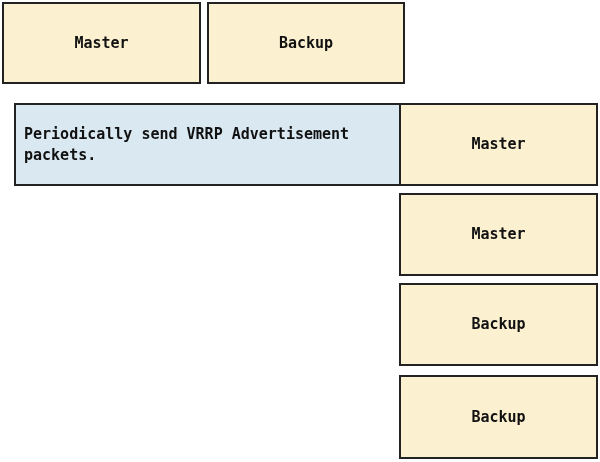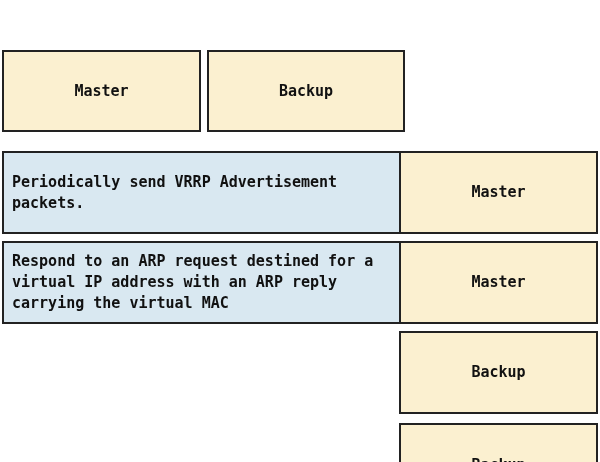--- a/index.html
+++ b/index.html
@@ -23,38 +23,37 @@
   }
   .box {
     position: absolute;
     border: 2px solid var(--border);
     color: var(--text);
     font-weight: bold;
     font-size: 15px;
     line-height: 21px;
     display: flex;
     align-items: center;
-    margin-top: 48px;
   }
   .option, .ans {
     background: var(--cream);
     justify-content: center;
     text-align: center;
   }
   .desc {
     background: var(--blue);
     justify-content: flex-start;
     text-align: left;
     padding: 0 0 0 8px;
   }
   
   .opt-1 { left: 2px;   top: 2px; width: 199px; height: 82px; }
   .opt-2 { left: 207px; top: 2px; width: 198px; height: 82px; }
   
-  .desc   { left: 2px; width: 417px; height: 83px; }
+  .desc   { left: 14px; width: 417px; height: 83px; }
   .desc-1 { top: 103px; }
   .desc-2 { top: 193px; }
   .desc-3 { top: 283px; }
   .desc-4 { top: 380px; height: 80px; }
   
   .ans   { left: 399px; width: 199px; height: 83px; }
   .ans-1 { top: 103px; }
   .ans-2 { top: 193px; }
   .ans-3 { top: 283px; }
   .ans-4 { top: 375px; height: 84px; }
@@ -64,20 +63,19 @@
 
 <div class="stage">
 
   <div class="box option opt-1">Master</div>
 
   <div class="box option opt-2">Backup</div>
 
   <div class="box desc desc-1">Periodically send VRRP Advertisement packets.</div>
   <div class="box ans ans-1">Master</div>
 
-  <div class="box desc desc-2">Respond to an ARP request destined for a virtual IP address with an ARP reply carrying the virtual MAC</div>
   <div class="box ans ans-2">Master</div>
 
   <div class="box ans ans-3">Backup</div>
 
   <div class="box ans ans-4">Backup</div>
 
 </div>
 
 </body></html>

